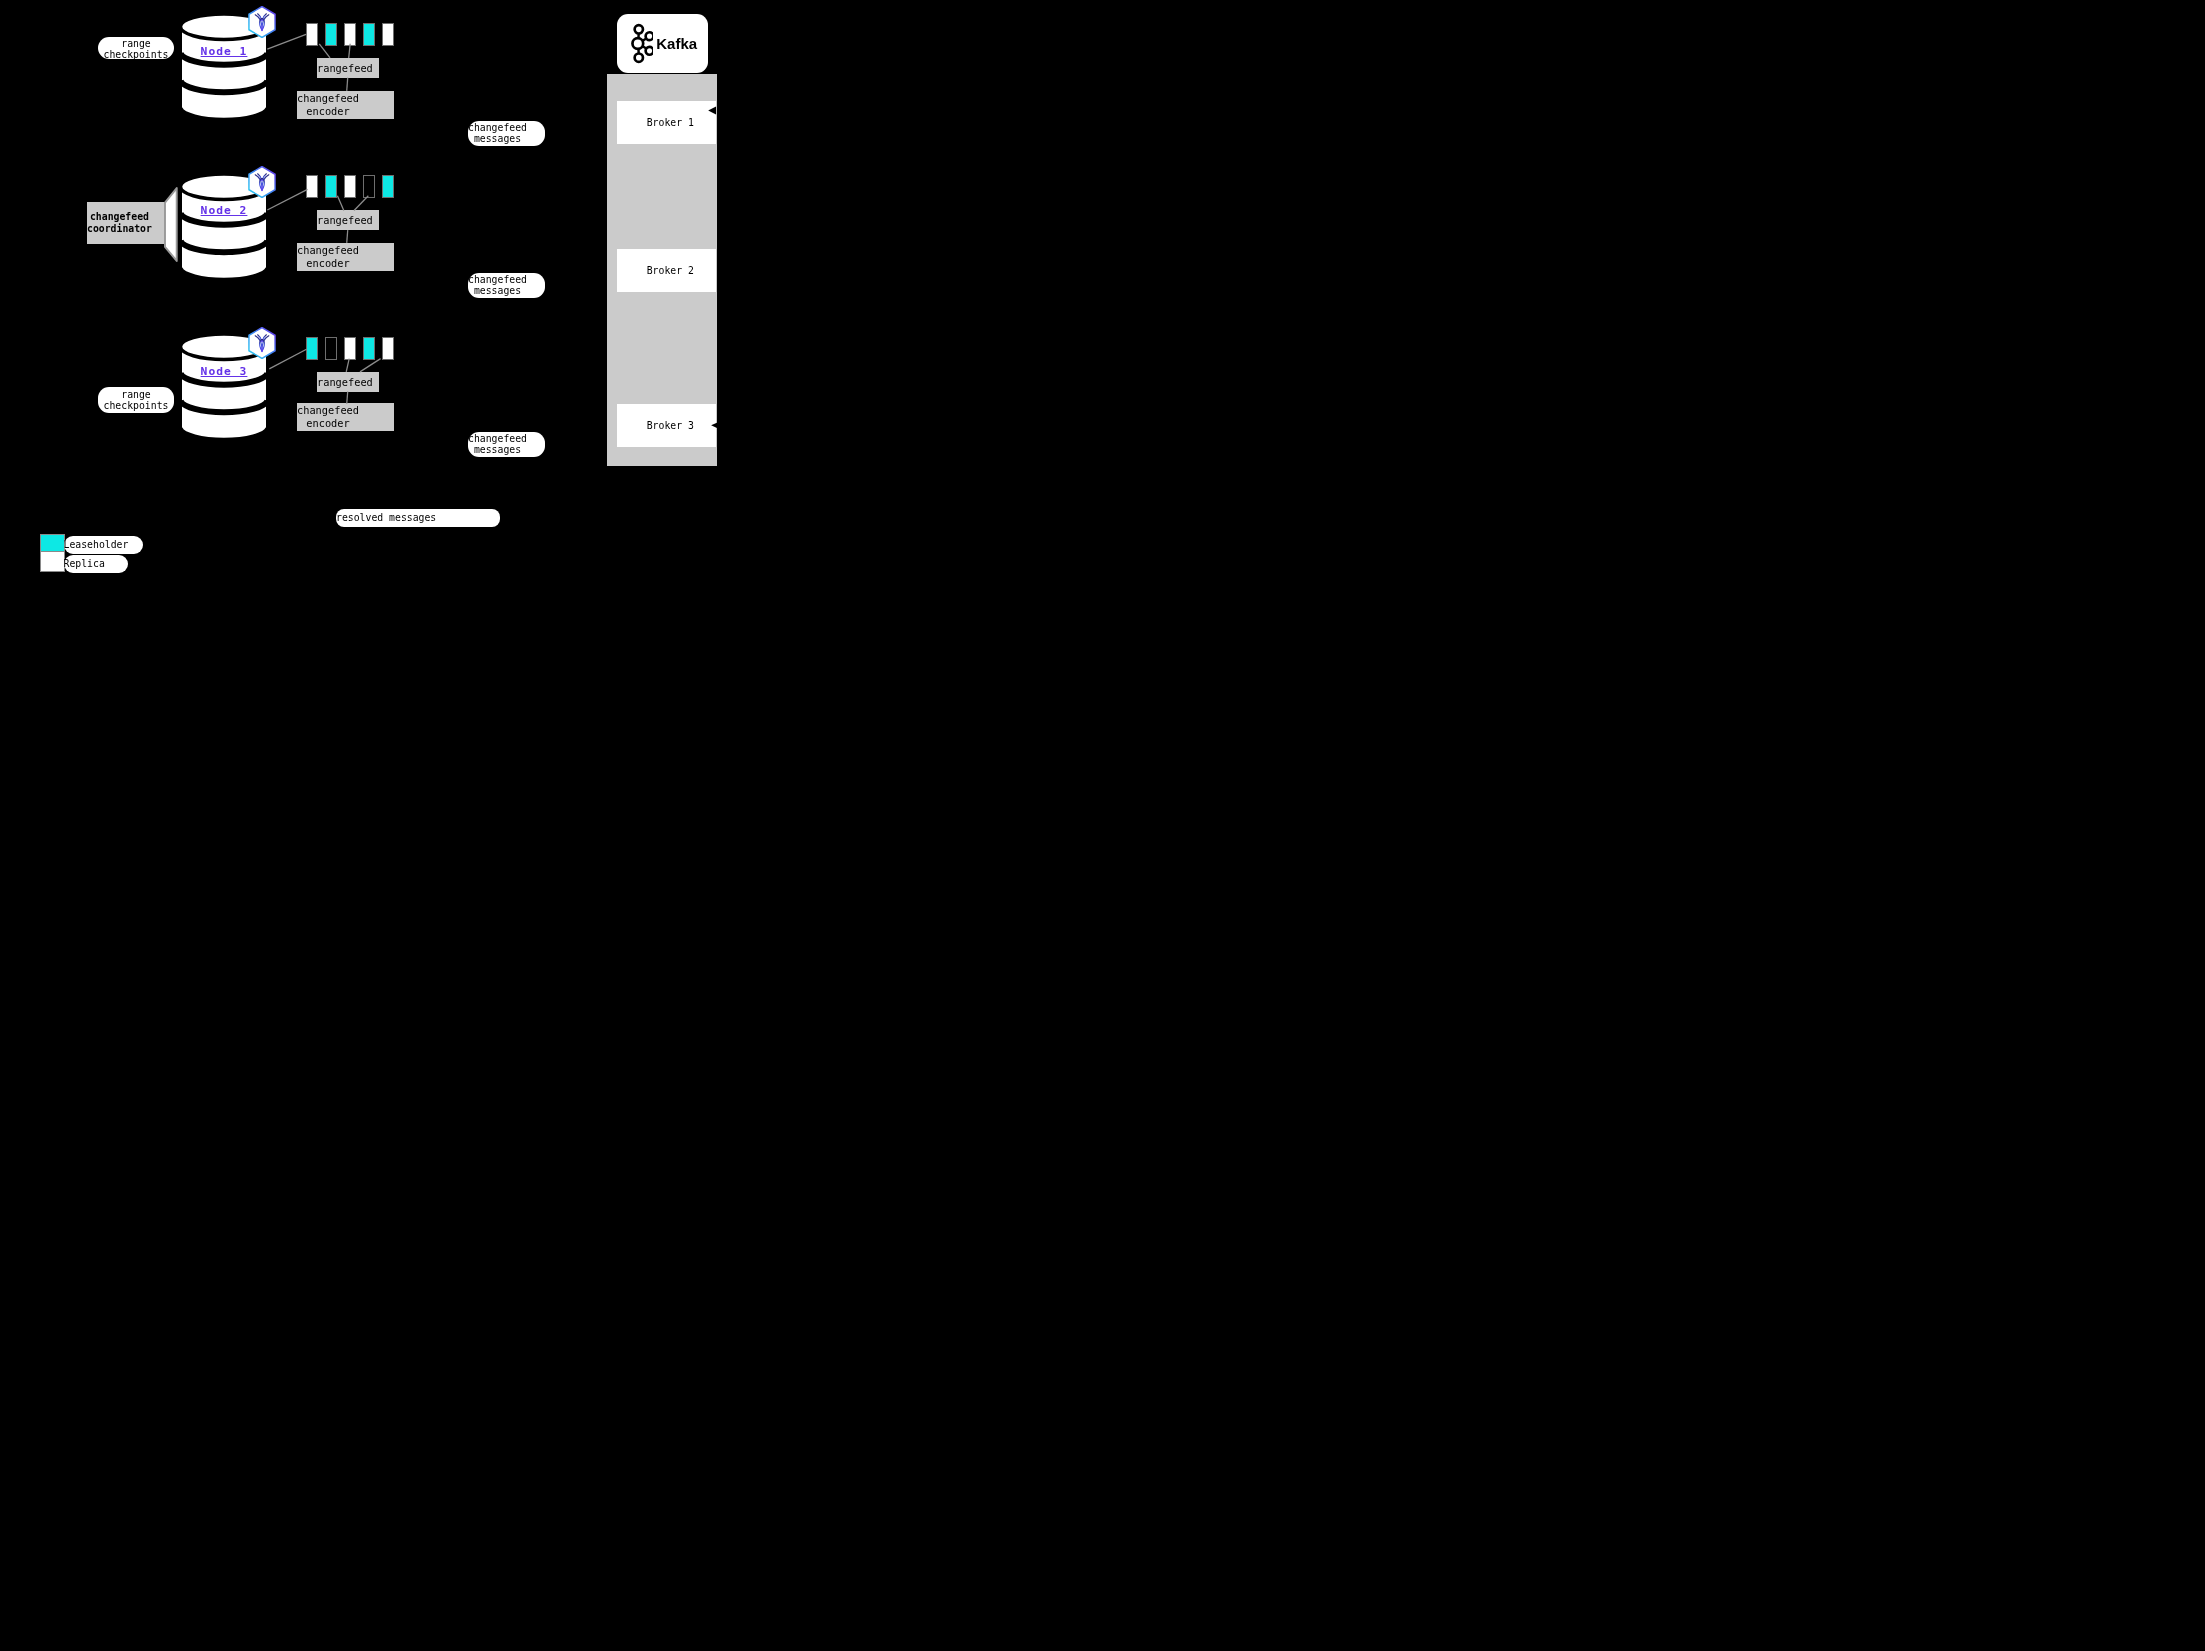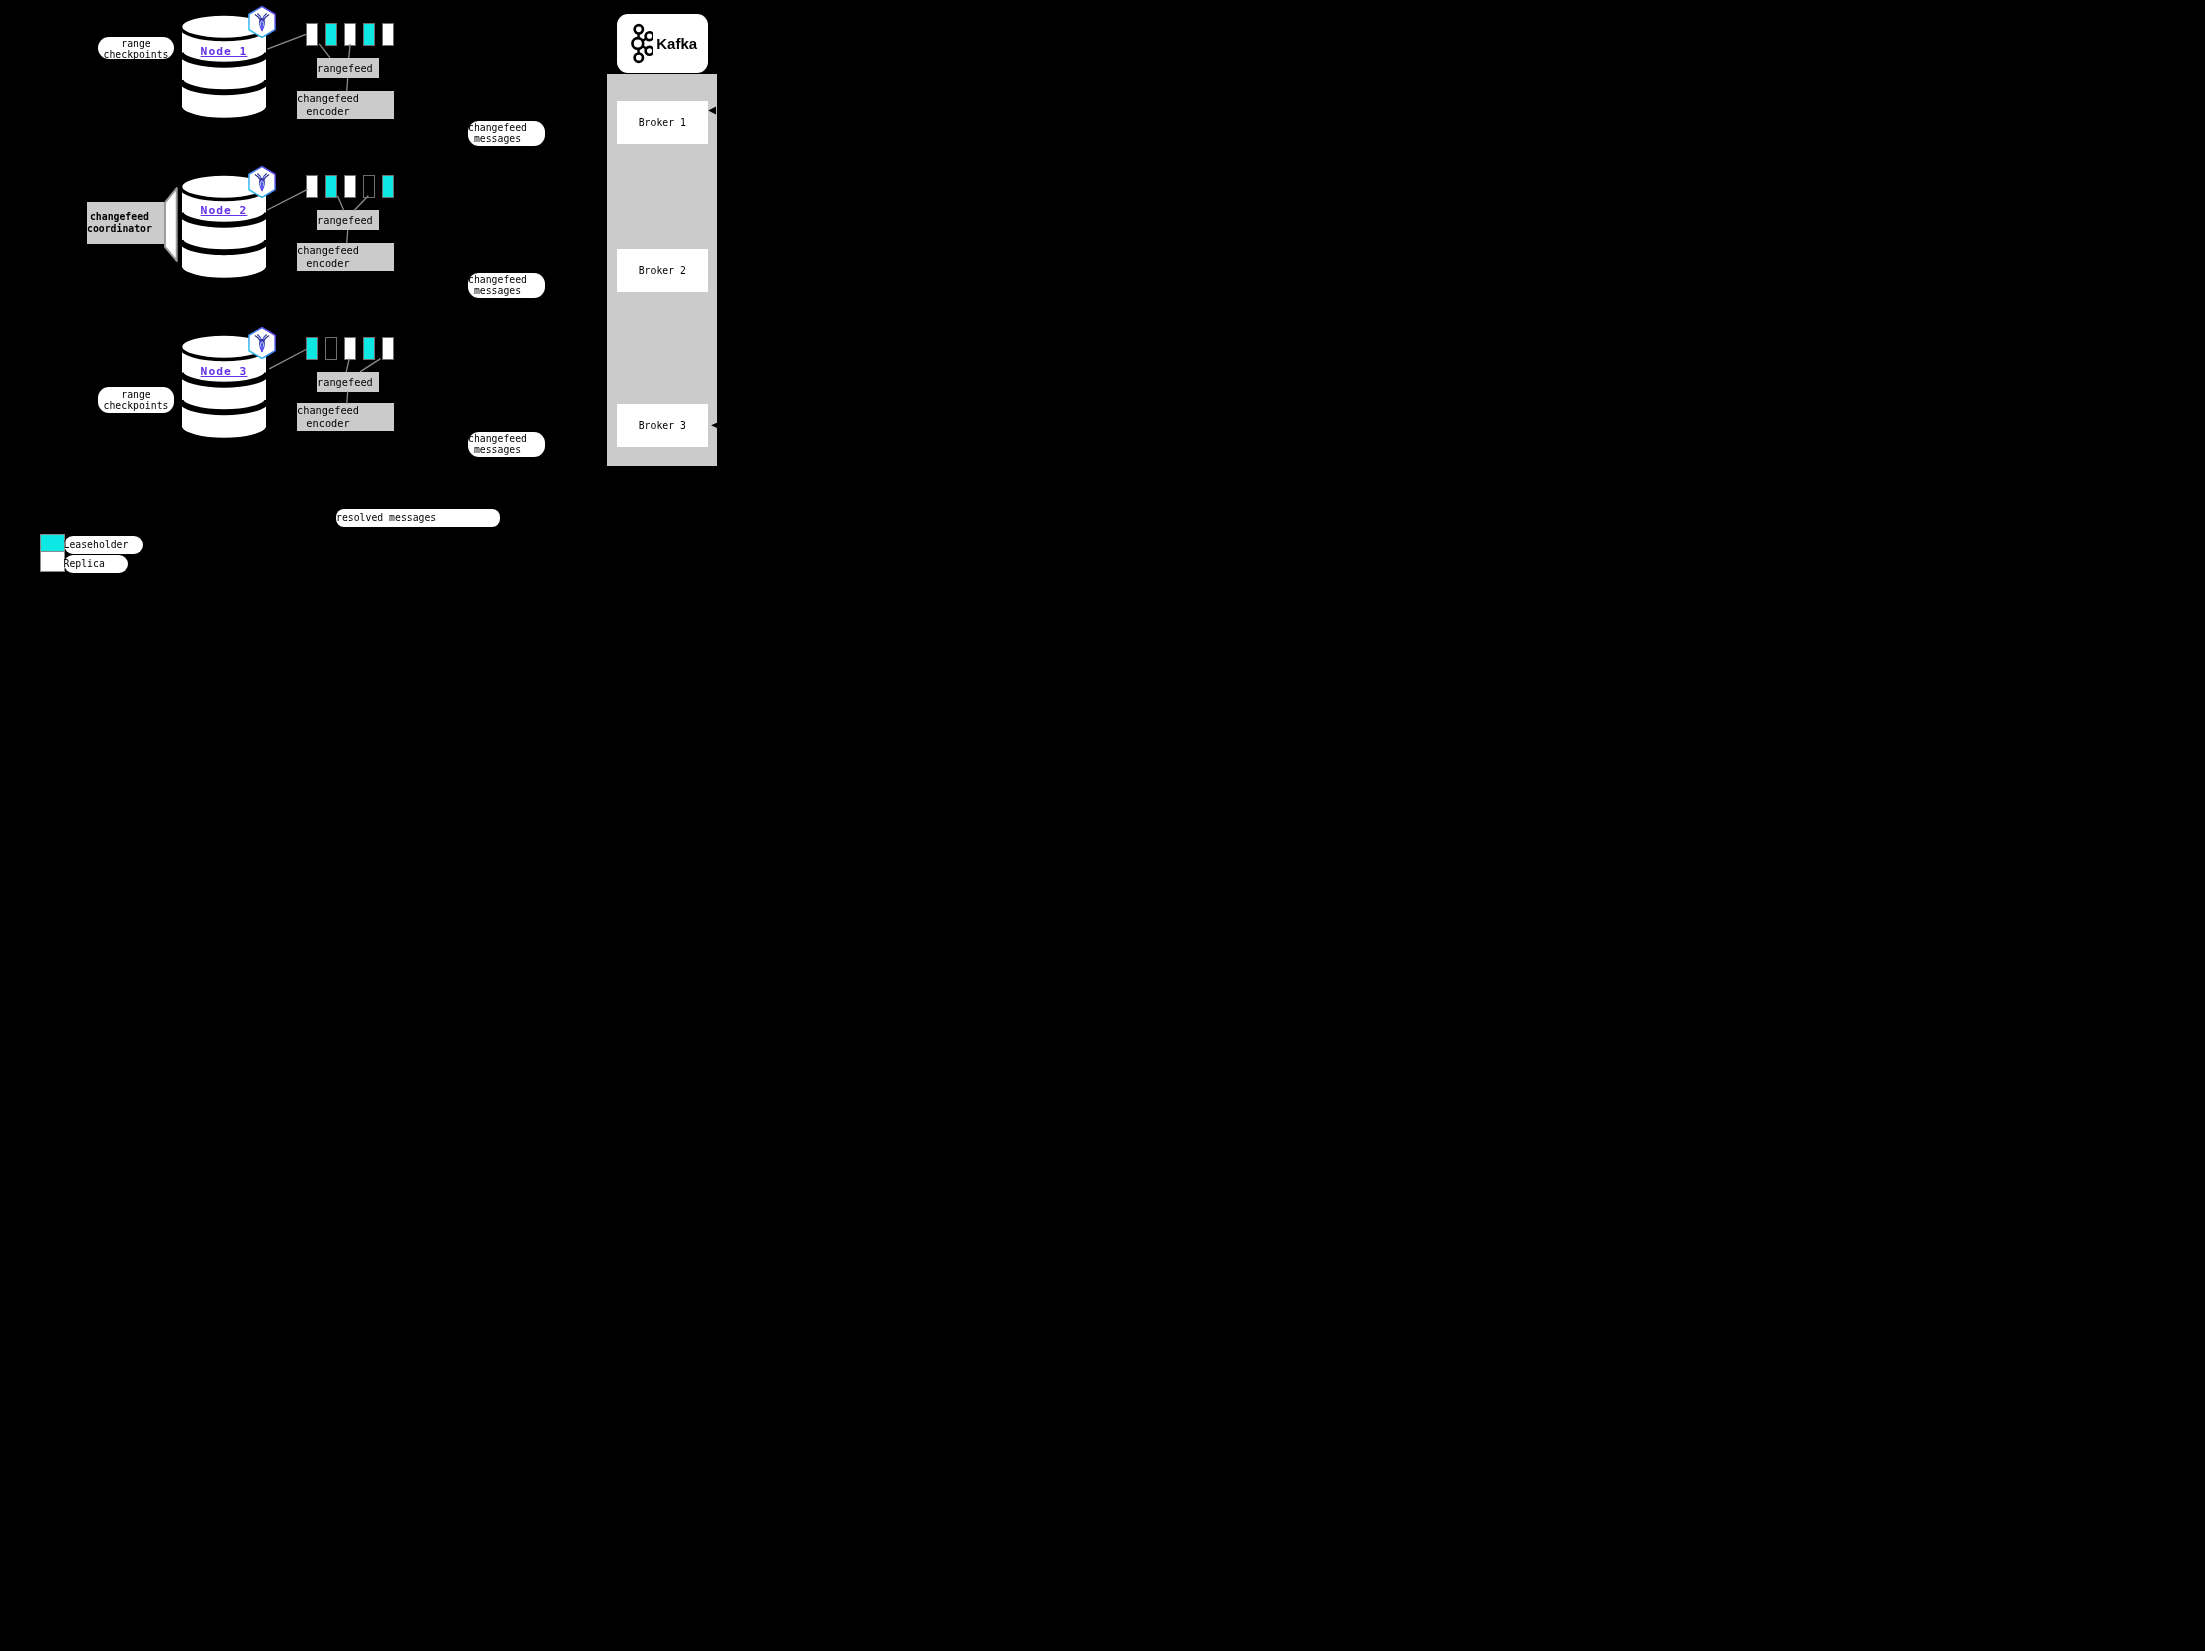--- a/index.html
+++ b/index.html
@@ -11,21 +11,21 @@
   .center{display:flex;align-items:center;text-align:center;}
   .lbl2{line-height:11.3px;font-size:9.8px;text-align:center;}
   .lbl2-lg{line-height:13.2px;font-size:10.3px;text-align:center;}
   .node-label{color:var(--node_label,#6432e8);font-weight:bold;font-size:11.3px;letter-spacing:1px;text-align:center;text-decoration:underline;}
   .range{width:12.3px;height:21px;border:1.5px solid #6e6e6e;background:transparent;}
   .range[data-kind="leaseholder"],.swatch[data-kind="leaseholder"]{background:var(--leaseholder,#0de8e4);}
   .range[data-kind="replica"],.swatch[data-kind="replica"]{background:var(--replica,#fff);}
   .range[data-kind="outline"]{background:transparent;}
   .swatch{width:22.6px;height:18.6px;border:1.5px solid #8a8a8a;}
   .broker{position:absolute;left:9.8px;width:91px;height:43px;background:#fff;border-radius:0;
-          font-size:9.8px;color:#000;display:flex;align-items:center;justify-content:center;}
+          font-size:9.8px;color:#000;display:flex;align-items:center;justify-content:center;padding-left:8px;}
   .pill{border-radius:8px;}
   svg{display:block;}
 </style>
 </head>
 <body>
 
 <div id="stage">
 
   <svg width="0" height="0">
     <defs>

